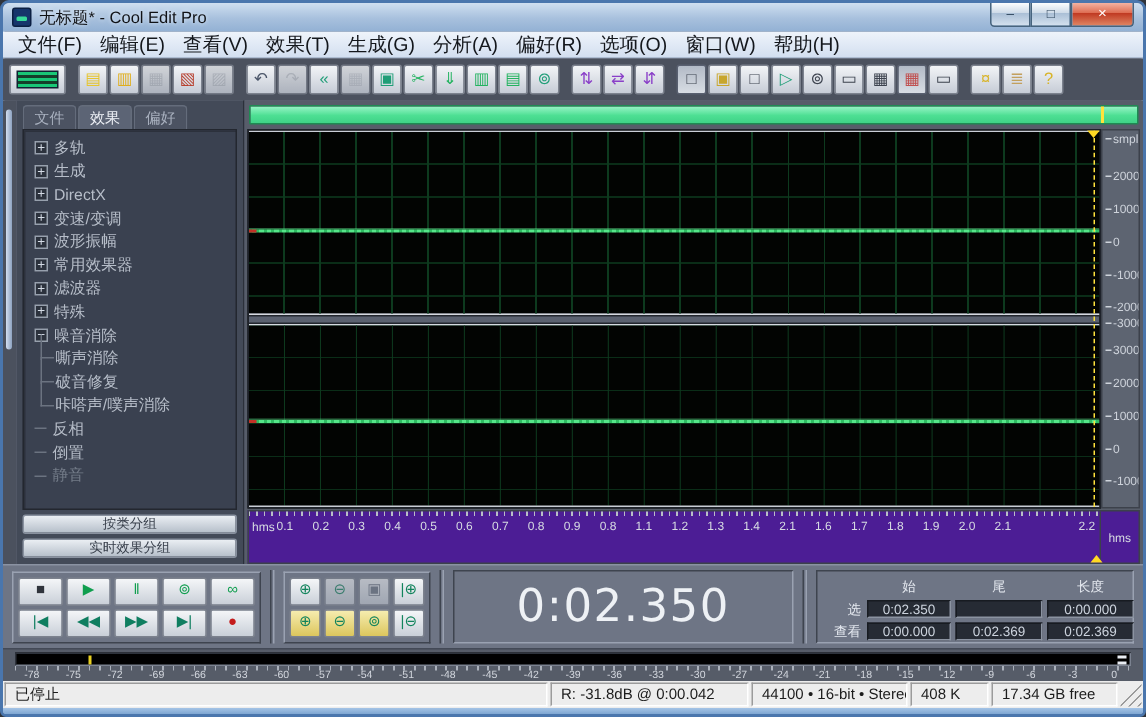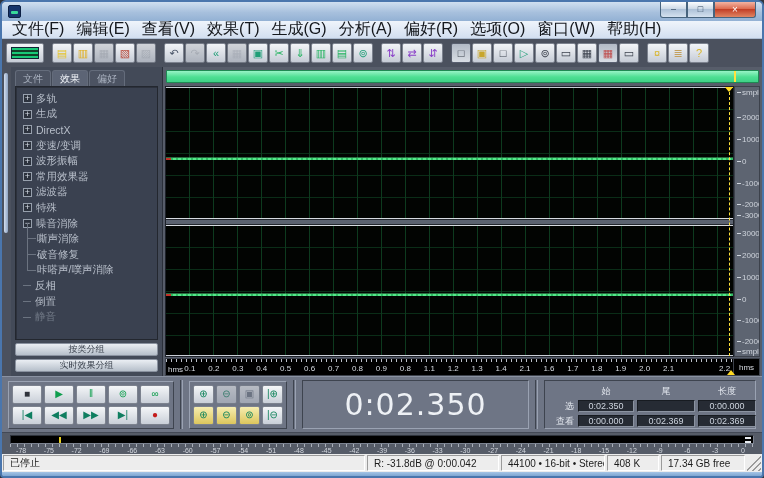--- a/index.html
+++ b/index.html
@@ -14,21 +14,21 @@
   .app-icon::after{content:"";position:absolute;left:2px;right:2px;top:5px;height:3px;background:#38d99a;border-radius:1px;}
   .title{font-size:11px;color:#101216;text-shadow:0 0 3px #eaf2fb;}
   .caps{position:absolute;top:0;right:6px;display:flex;}
   .cap{width:27px;height:16px;border:1px solid #47647e;border-top:none;background:linear-gradient(#fbfdfe,#ccd9e7 45%,#aabfd6 46%,#d4e1ef);
        display:flex;align-items:center;justify-content:center;font-size:9px;color:#2a4158;line-height:1;}
   .cap.min{border-radius:0 0 0 3px;}
   .cap.close{width:42px;border-radius:0 0 3px 0;background:linear-gradient(#f3b3a2,#dd6b50 45%,#c03a22 46%,#e08563);color:#fff;font-size:10px;}
 
   
   .menubar{height:18px;background:linear-gradient(#eff4fb,#d3dff0);display:flex;align-items:center;padding-left:4px;border-bottom:1px solid #aebdd2;}
-  .menu-item{font-size:16px;color:#14171c;padding:1px 6px;white-space:nowrap;}
+  .menu-item{font-size:13px;color:#14171c;padding:1px 6px;white-space:nowrap;}
 
   
   .toolbar{height:28px;background:#4b515e;display:flex;align-items:center;gap:8px;padding:0 4px;}
   .tb-group{display:flex;gap:1px;flex:none;}
   .tb-btn{width:20px;height:20px;border:1px solid #7c828e;border-radius:2px;background:linear-gradient(#f2f4f7,#c6ccd6);
           display:flex;align-items:center;justify-content:center;padding:0;}
   .tb-btn.wide{width:38px;}
   .tb-btn.active{background:linear-gradient(#b2bac6,#d8dde4);border-color:#596070;}
   .tb-btn.disabled{opacity:.8;}
   .tb-btn.disabled .tb-icon{opacity:.45;}
@@ -68,21 +68,21 @@
   .chan.bot{border-bottom:1px solid #c9ced6;}
   .sep{height:8px;flex:none;background:#5b6270;border-top:1px solid #d6dae0;border-bottom:1px solid #d6dae0;box-shadow:inset 0 1px 0 #23272e,inset 0 -1px 0 #23272e;}
   .zero{position:absolute;left:0;right:0;height:2px;background:repeating-linear-gradient(90deg,#2fbd63 0 2px,#55e689 2px 5px);}
   .zero::before{content:"";position:absolute;left:0;right:0;top:-1px;height:1px;background:rgba(90,230,140,.45);}
   .red-tip{position:absolute;left:0;top:0;width:5px;height:2px;background:#c23126;}
   .wave-cursor{position:absolute;top:0;bottom:0;left:calc(100% - 4px);width:0;border-left:1px dashed #ffe23c;}
   .cur-top{position:absolute;left:calc(100% - 9px);top:-1px;width:0;height:0;border:5px solid transparent;border-top:6px solid #ffd923;z-index:4;}
   .ruler{position:relative;background:#5d6471;border:1px solid #3c414b;font-size:8px;color:#ced3db;overflow:hidden;}
   .rlabel{position:absolute;left:2px;white-space:nowrap;line-height:1;}
   .rlabel::before{content:"";display:inline-block;width:4px;height:1px;background:#ced3db;vertical-align:2px;margin-right:1px;}
-  .timeline{height:18px;margin-top:1px;display:grid;grid-template-columns:1fr 26px;background:#000000;border:1px solid #3c414b;position:relative;}
+  .timeline{height:36px;margin-top:1px;display:grid;grid-template-columns:1fr 26px;background:#4c1d95;border:1px solid #3c414b;position:relative;}
   .t-ticks{position:relative;background:repeating-linear-gradient(90deg,#b9bec7 0 1px,transparent 1px 5px) top left/100% 3px no-repeat;}
   .t-label{position:absolute;top:6px;transform:translateX(-50%);font-size:8px;color:#d7dbe2;line-height:1;}
   .t-unit-left{position:absolute;left:2px;top:6px;font-size:8px;color:#d7dbe2;}
   .t-unit-cell{display:flex;align-items:center;justify-content:center;font-size:8px;color:#d7dbe2;border-left:1px solid #3c414b;}
   .cur-bottom{position:absolute;right:24px;bottom:0;width:0;height:0;border:4px solid transparent;border-bottom:5px solid #ffd923;}
 
   
   .controls{height:56px;background:#6e7585;display:flex;align-items:center;gap:6px;padding:0 6px;border-top:1px solid #8a92a2;}
   .ctl-box{border:1px solid;border-color:#9aa2b2 #3e444f #3e444f #9aa2b2;padding:3px;display:grid;gap:2px;flex:none;}
   .transport-box{grid-template-columns:repeat(5,30px);}
@@ -118,20 +118,21 @@
         linear-gradient(135deg,transparent 0 50%,#9b9b9b 50% 55%,transparent 55% 70%,#9b9b9b 70% 75%,transparent 75% 90%,#9b9b9b 90% 95%,transparent 95%);}
   .bottom-edge{height:4px;background:linear-gradient(#a5c4e6,#7ea6d2);}
 </style>
 </head>
 <body>
 
 <div id="win">
 
   <div class="titlebar">
     <div class="app-icon"></div>
+    <div class="title">无标题* - Cool Edit Pro</div>
     <div class="caps">
       <button class="cap min">–</button>
       <button class="cap max">□</button>
       <button class="cap close">×</button>
     </div>
   </div>
 
   <div class="menubar">
       <span class="menu-item">文件(F)</span>
       <span class="menu-item">编辑(E)</span>

